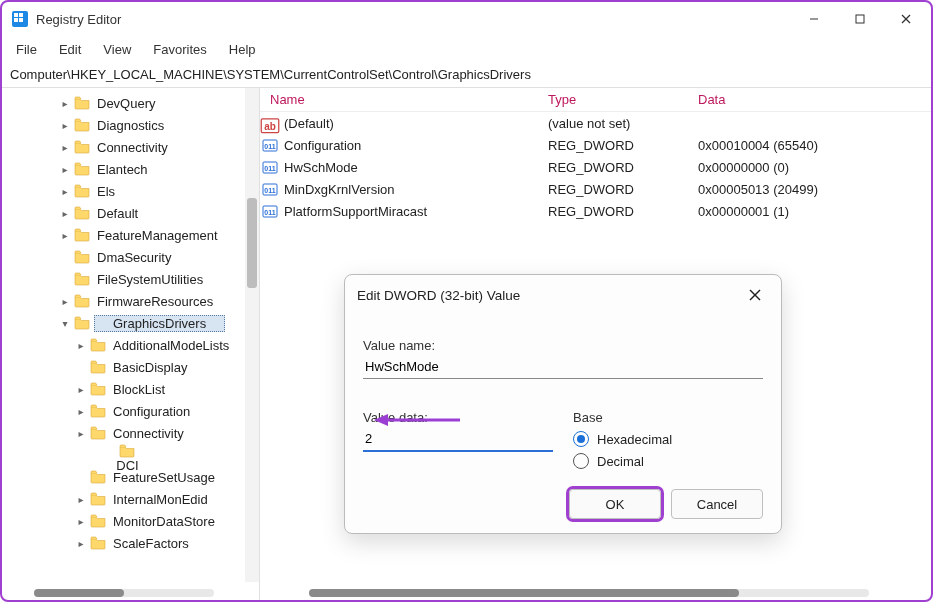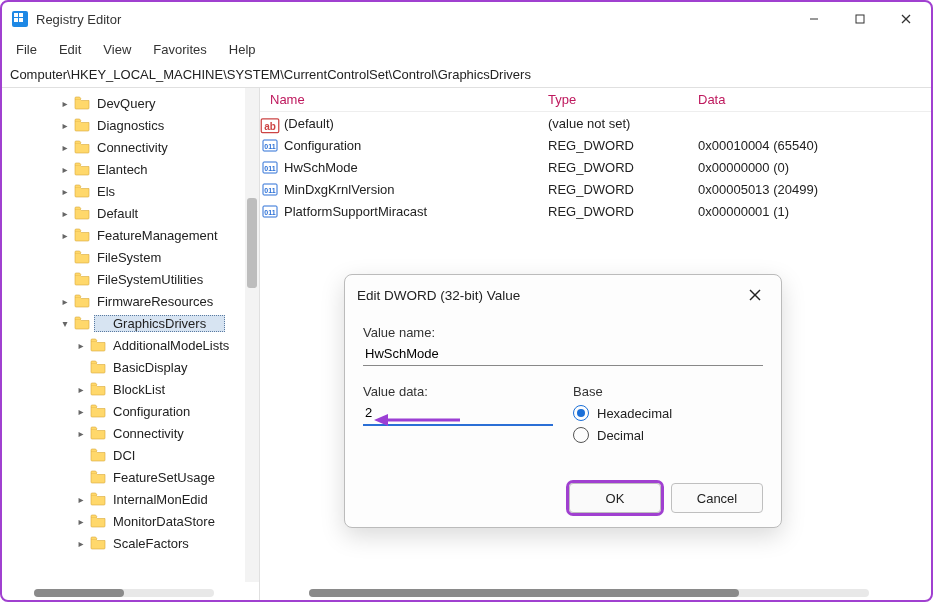--- a/index.html
+++ b/index.html
@@ -102,40 +102,40 @@
     display: flex; flex-direction: column;
     font-size: 13px; color: #222;
   }
   .dlg-title {
     height: 40px; display: flex; align-items: center;
     padding: 0 12px; font-size: 13.5px; justify-content: center;
   }
   .dlg-title .t { flex: 1; }
   .dlg-close { width: 28px; height: 28px; display: flex; align-items: center; justify-content: center; }
   .dlg-body { padding: 6px 18px 14px 18px; }
-  .field-lbl { color: #333; margin-top: 4px; }
+  .field-lbl { color: #333; margin-top: 17px; }
   .field-val {
     border: none; border-bottom: 1px solid #888;
     padding: 4px 2px; width: 100%; font-size: 13px;
     background: transparent; margin-top: 2px;
   }
   .row2 { display: flex; gap: 20px; margin-top: 14px; align-items: flex-start; }
   .vd { flex: 0 0 190px; }
   .vd .inp {
     border: none; border-bottom: 2px solid #2a6fd6;
     padding: 4px 2px; width: 100%; font-size: 13px;
     background: transparent; margin-top: 2px;
     outline: none;
   }
   .base { flex: 1; }
   .radio { display: flex; align-items: center; gap: 8px; margin-top: 6px; }
   .radio .r { width: 16px; height: 16px; border-radius: 50%; border: 1.5px solid #555; position: relative; }
   .radio .r.checked { border-color: #1a6fd8; }
   .radio .r.checked::after { content:""; position:absolute; left:3px; top:3px; width:8px; height:8px; border-radius:50%; background:#1a6fd8; }
-  .dlg-btns { display: flex; gap: 10px; justify-content: flex-end; margin-top: 40px; }
+  .dlg-btns { display: flex; gap: 10px; justify-content: flex-end; margin-top: 20px; }
   .btn {
     min-width: 92px; height: 30px; border: 1px solid #bfbfbf; border-radius: 4px;
     background: #fafafa; display: flex; align-items: center; justify-content: center;
     font-size: 13px;
   }
   .btn.ok { outline: 3px solid #a040d0; outline-offset: 0; }
 
   
   .arrow {
     position: absolute;
@@ -261,21 +261,21 @@
             <span class="lbl">FeatureManagement</span>
           </div>
           <div class="node" style="padding-left: 56px;">
             <span class="chev"></span>
             <span class="folder">
               <svg viewBox="0 0 16 14">
                 <path d="M1 3 L6 3 L7.5 4.5 L15 4.5 L15 12 Q15 13 14 13 L2 13 Q1 13 1 12 Z" fill="#ffd86b" stroke="#d9a93a" stroke-width="0.6"></path>
                 <path d="M1 3 L1 2 Q1 1 2 1 L5 1 Q6 1 6.5 2 L7 3" fill="#ffd86b" stroke="#d9a93a" stroke-width="0.6"></path>
               </svg>
             </span>
-            <span class="lbl">FileSystem</span>
+            <span class="lbl">DmaSecurity</span>
           </div>
           <div class="node" style="padding-left: 56px;">
             <span class="chev"></span>
             <span class="folder">
               <svg viewBox="0 0 16 14">
                 <path d="M1 3 L6 3 L7.5 4.5 L15 4.5 L15 12 Q15 13 14 13 L2 13 Q1 13 1 12 Z" fill="#ffd86b" stroke="#d9a93a" stroke-width="0.6"></path>
                 <path d="M1 3 L1 2 Q1 1 2 1 L5 1 Q6 1 6.5 2 L7 3" fill="#ffd86b" stroke="#d9a93a" stroke-width="0.6"></path>
               </svg>
             </span>
             <span class="lbl">FileSystemUtilities</span>
@@ -343,21 +343,21 @@
           <div class="node" style="padding-left: 72px;">
             <span class="chev">▸</span>
             <span class="folder">
               <svg viewBox="0 0 16 14">
                 <path d="M1 3 L6 3 L7.5 4.5 L15 4.5 L15 12 Q15 13 14 13 L2 13 Q1 13 1 12 Z" fill="#ffd86b" stroke="#d9a93a" stroke-width="0.6"></path>
                 <path d="M1 3 L1 2 Q1 1 2 1 L5 1 Q6 1 6.5 2 L7 3" fill="#ffd86b" stroke="#d9a93a" stroke-width="0.6"></path>
               </svg>
             </span>
             <span class="lbl">Connectivity</span>
           </div>
-          <div class="node" style="padding-left: 72px;">
+          <div class="node" style=" flex-direction: column;">
             <span class="chev"></span>
             <span class="folder">
               <svg viewBox="0 0 16 14">
                 <path d="M1 3 L6 3 L7.5 4.5 L15 4.5 L15 12 Q15 13 14 13 L2 13 Q1 13 1 12 Z" fill="#ffd86b" stroke="#d9a93a" stroke-width="0.6"></path>
                 <path d="M1 3 L1 2 Q1 1 2 1 L5 1 Q6 1 6.5 2 L7 3" fill="#ffd86b" stroke="#d9a93a" stroke-width="0.6"></path>
               </svg>
             </span>
             <span class="lbl">DCI</span>
           </div>
           <div class="node" style="padding-left: 72px;">

